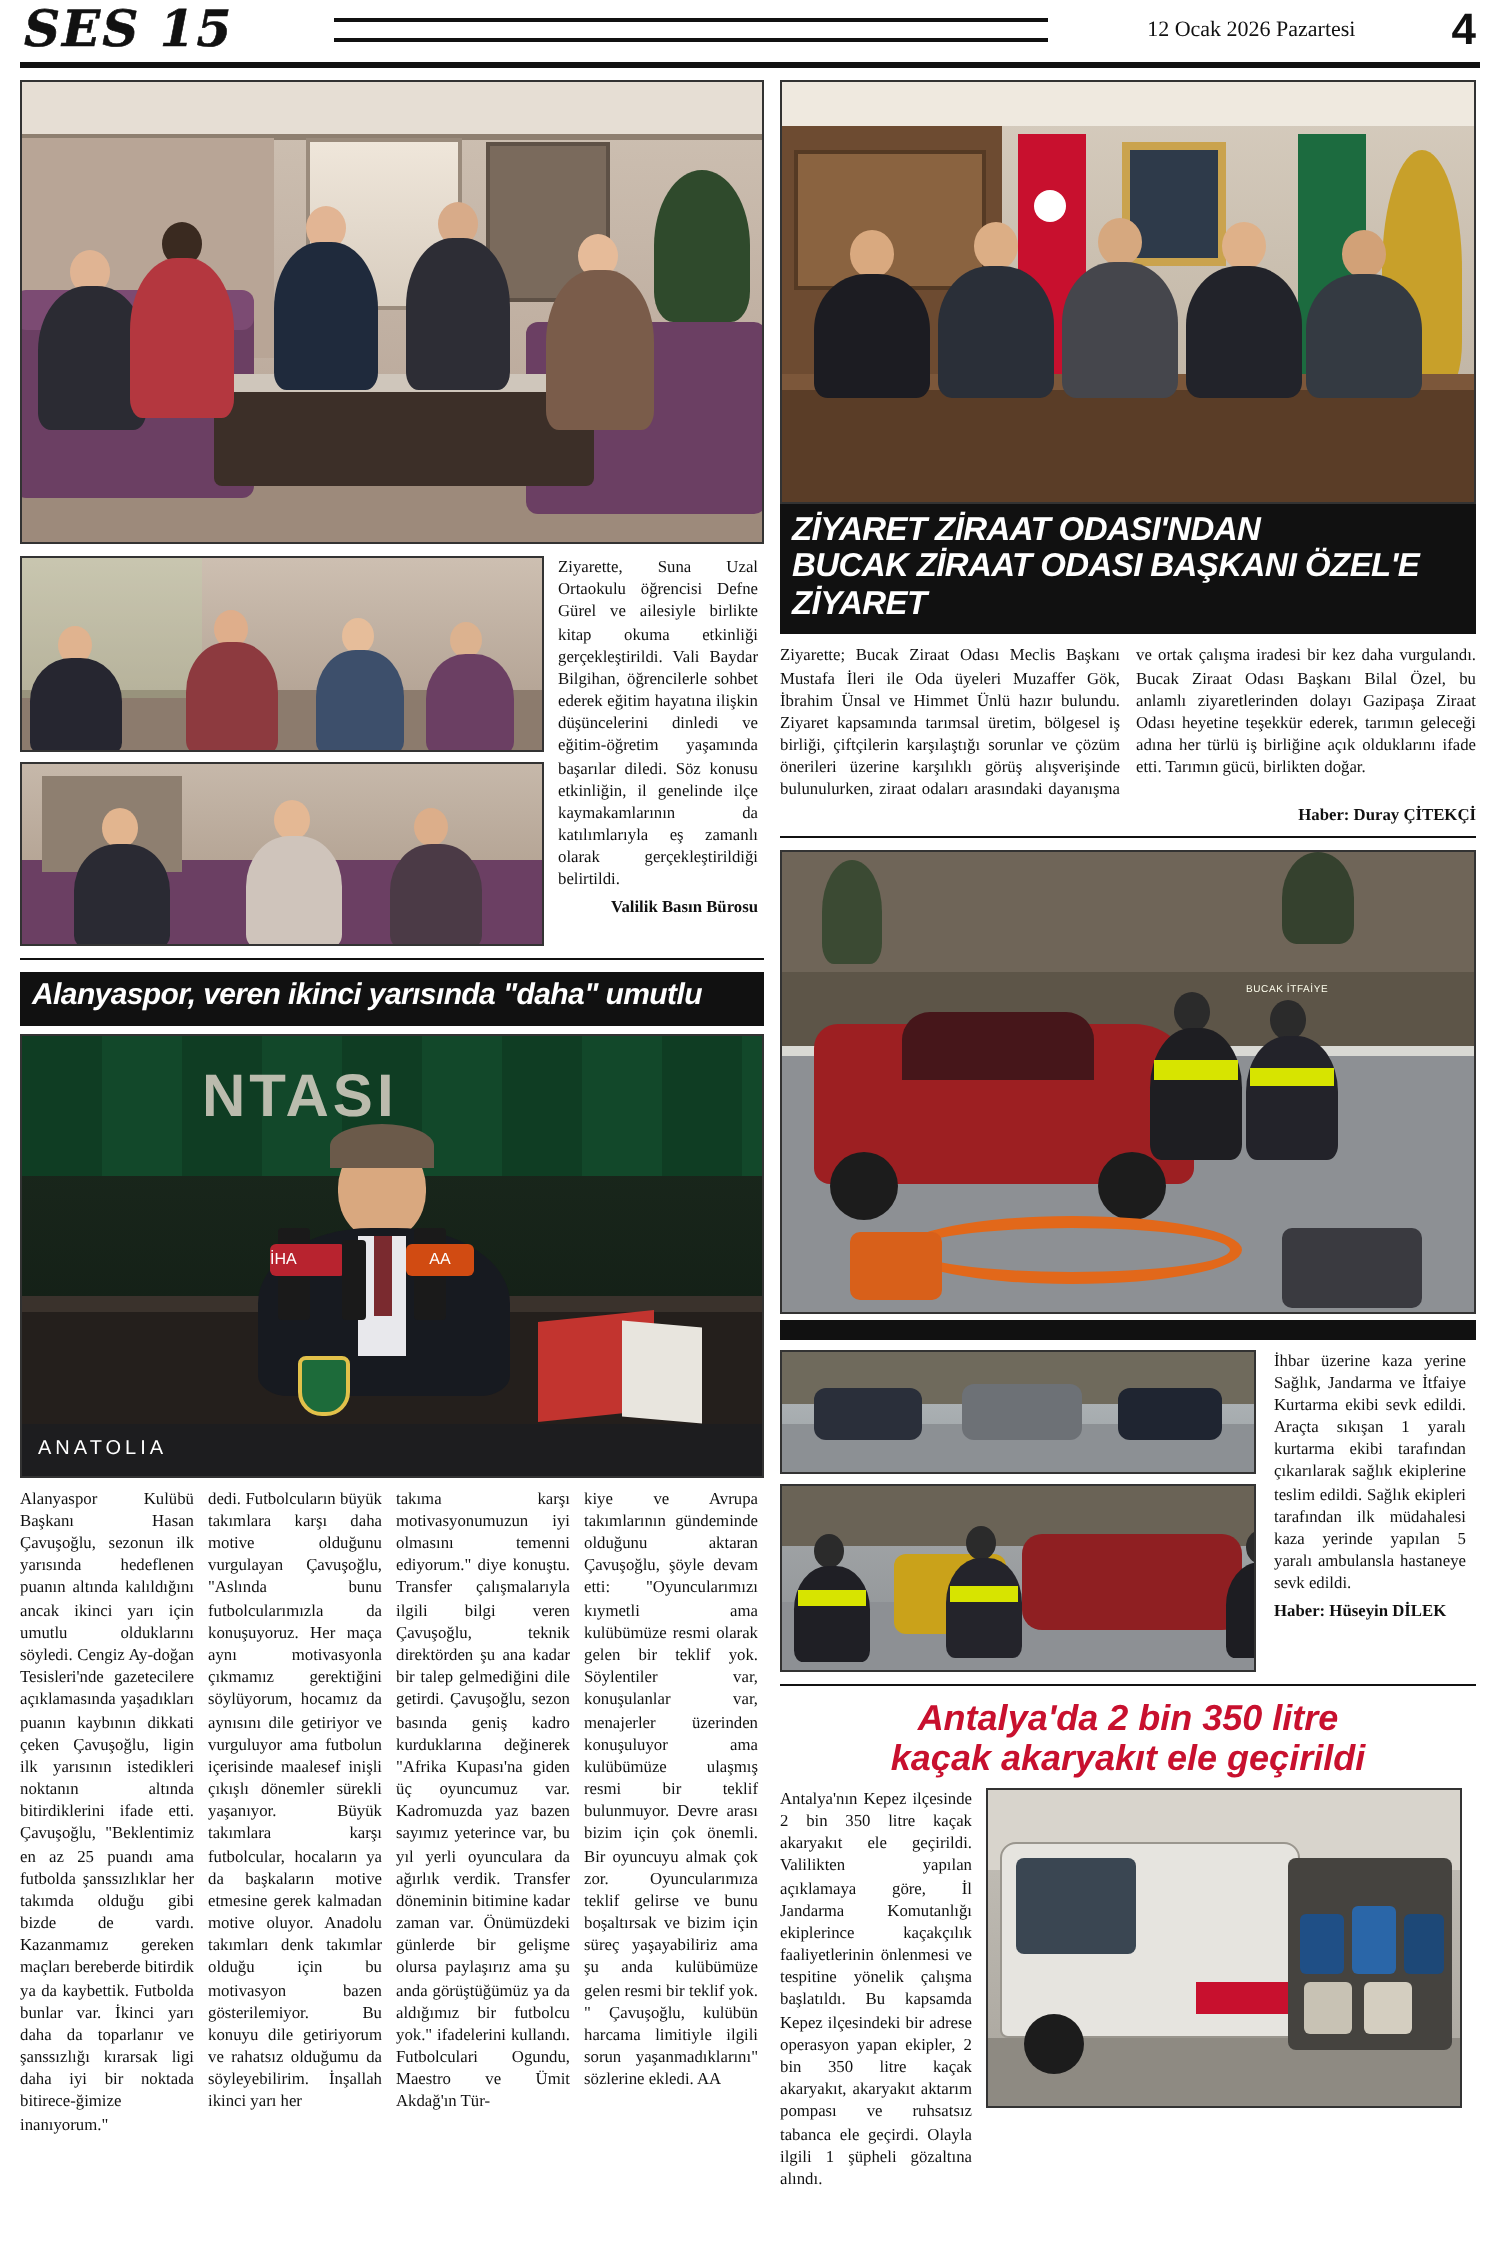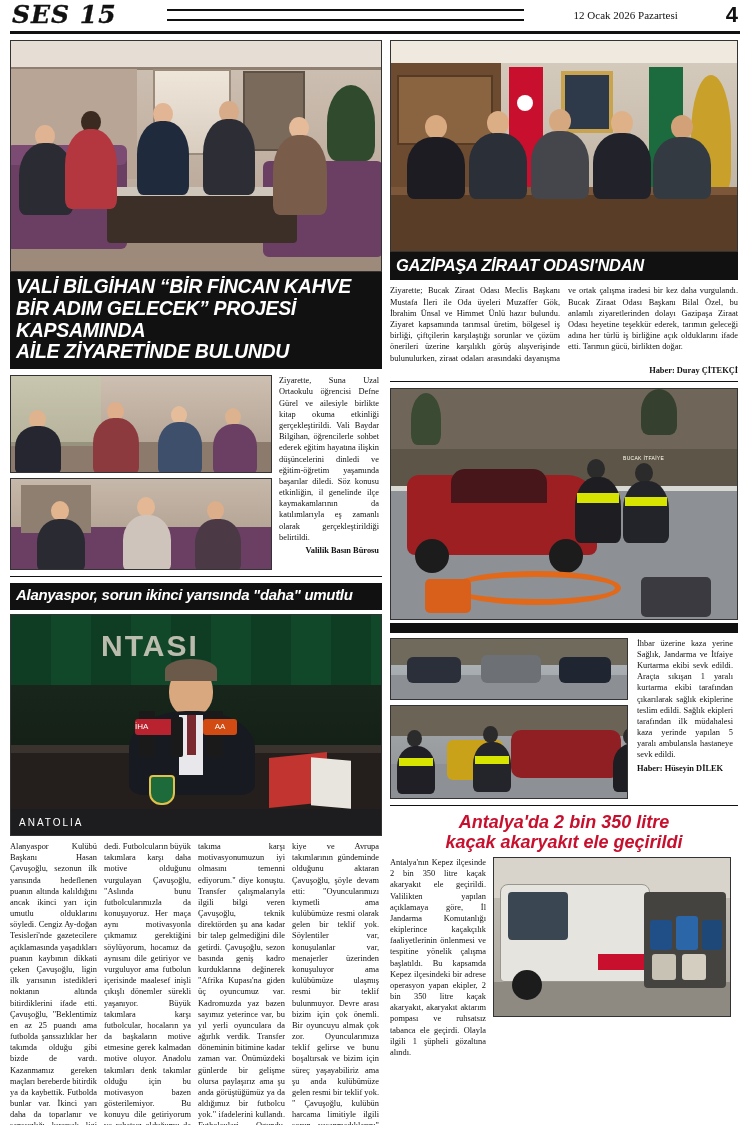--- a/index.html
+++ b/index.html
@@ -164,25 +164,20 @@
         <div class="head" style="left:142px;top:62px;width:20px;height:22px;background:#e2b594;"></div>
         <div class="torso" style="left:126px;top:80px;width:52px;height:74px;background:#1f2a3c;"></div>
         <div class="head" style="left:208px;top:60px;width:20px;height:22px;background:#d8ab89;"></div>
         <div class="torso" style="left:192px;top:78px;width:52px;height:76px;background:#2d2d35;"></div>
         <div class="head" style="left:278px;top:76px;width:20px;height:22px;background:#e6bb99;"></div>
         <div class="torso" style="left:262px;top:94px;width:54px;height:80px;background:#7a5c4a;"></div>
 
         <div class="band" style="left:316px;top:44px;width:48px;height:76px;background:#2f4a2c;border-radius:50% 50% 20% 20%;"></div>
       </div>
 
-      <div class="headline dark hl-22">
-        <div>VALİ BİLGİHAN “BİR FİNCAN KAHVE</div>
-        <div>BİR ADIM GELECEK” PROJESİ KAPSAMINDA</div>
-        <div>AİLE ZİYARETİNDE BULUNDU</div>
-      </div>
 
       <div style="display:flex; gap:7px; margin-top:6px;">
         <div style="width:262px;">
           <div class="photo" style="height:98px;border:1px solid #333;">
             <div class="wall" style="background:linear-gradient(#cdbfb1,#ab9a8b);"></div>
             <div class="band" style="left:0;right:0;bottom:0;height:30px;background:#8c7b6d;"></div>
             <div class="band" style="left:0;top:0;width:90px;height:70px;background:#bda;opacity:.25;"></div>
             <div class="head" style="left:18px;top:34px;width:17px;height:19px;background:#e0b38f;"></div>
             <div class="torso" style="left:4px;top:50px;width:46px;height:48px;background:#262630;"></div>
             <div class="head" style="left:96px;top:26px;width:17px;height:19px;background:#dfae8b;"></div>
@@ -205,21 +200,21 @@
           </div>
         </div>
         <div style="width:100px;">
           <div class="body-text">Ziyarette, Suna Uzal Ortaokulu öğrencisi Defne Gürel ve ailesiyle birlikte kitap okuma etkinliği gerçekleştirildi. Vali Baydar Bilgihan, öğrencilerle sohbet ederek eğitim hayatına ilişkin düşüncelerini dinledi ve eğitim-öğretim yaşamında başarılar diledi. Söz konusu etkinliğin, il genelinde ilçe kaymakamlarının da katılımlarıyla eş zamanlı olarak gerçekleştirildiği belirtildi.</div>
           <div class="byline-right" style="margin-top:3px;">Valilik Basın Bürosu</div>
         </div>
       </div>
 
       <hr class="sep">
 
-      <div class="headline dark hl-16">Alanyaspor, sorun ikinci yarısında "daha" umutlu</div>
+      <div class="headline dark hl-16">Alanyaspor, veren ikinci yarısında "daha" umutlu</div>
 
       <div class="photo presser-photo" style="margin-top:4px;">
         <div class="wall" style="background:linear-gradient(#1d2b1f,#0f1a12);"></div>
 
         <div class="band" style="left:0;right:0;top:0;height:70px;background:#0f3d23;"></div>
         <div class="band" style="left:0;right:0;top:0;height:70px;background:repeating-linear-gradient(90deg,#0f3d23 0 40px,#12482a 40px 80px);"></div>
         <div style="position:absolute;left:90px;top:14px;font-family:'Liberation Sans',sans-serif;font-weight:bold;font-size:30px;color:#d9d2c6;letter-spacing:2px;opacity:.85;">NTASI</div>
 
         <div class="band" style="left:0;right:0;bottom:26px;height:62px;background:#241f1c;"></div>
         <div class="band" style="left:0;right:0;bottom:82px;height:8px;background:#3a322c;"></div>
@@ -280,21 +275,22 @@
         <div class="torso" style="left:78px;top:92px;width:58px;height:66px;background:#2a2f38;"></div>
         <div class="head" style="left:158px;top:68px;width:22px;height:24px;background:#d6a87f;"></div>
         <div class="torso" style="left:140px;top:90px;width:58px;height:68px;background:#45464c;"></div>
         <div class="head" style="left:220px;top:70px;width:22px;height:24px;background:#dfb189;"></div>
         <div class="torso" style="left:202px;top:92px;width:58px;height:66px;background:#22232a;"></div>
         <div class="head" style="left:280px;top:74px;width:22px;height:24px;background:#d2a177;"></div>
         <div class="torso" style="left:262px;top:96px;width:58px;height:62px;background:#343a42;"></div>
       </div>
 
       <div class="headline dark hl-18">
-        <div>GAZİPAŞA ZİRAAT ODASI'NDAN</div>
+        <div>ZİYARET ZİRAAT ODASI'NDAN</div>
+        <div>BUCAK ZİRAAT ODASI BAŞKANI ÖZEL'E ZİYARET</div>
       </div>
 
       <div class="body-text colsplit-2" style="margin-top:5px;">Ziyarette; Bucak Ziraat Odası Meclis Başkanı Mustafa İleri ile Oda üyeleri Muzaffer Gök, İbrahim Ünsal ve Himmet Ünlü hazır bulundu. Ziyaret kapsamında tarımsal üretim, bölgesel iş birliği, çiftçilerin karşılaştığı sorunlar ve çözüm önerileri üzerine karşılıklı görüş alışverişinde bulunulurken, ziraat odaları arasındaki dayanışma ve ortak çalışma iradesi bir kez daha vurgulandı. Bucak Ziraat Odası Başkanı Bilal Özel, bu anlamlı ziyaretlerinden dolayı Gazipaşa Ziraat Odası heyetine teşekkür ederek, tarımın geleceği adına her türlü iş birliğine açık olduklarını ifade etti. Tarımın gücü, birlikten doğar.</div>
       <div class="byline-right" style="margin-top:2px;">Haber: Duray ÇİTEKÇİ</div>
 
       <hr class="sep">
 
       <div class="photo kaza-photo">
         <div class="wall" style="background:linear-gradient(#9aa2a8,#8e9196);"></div>
 

